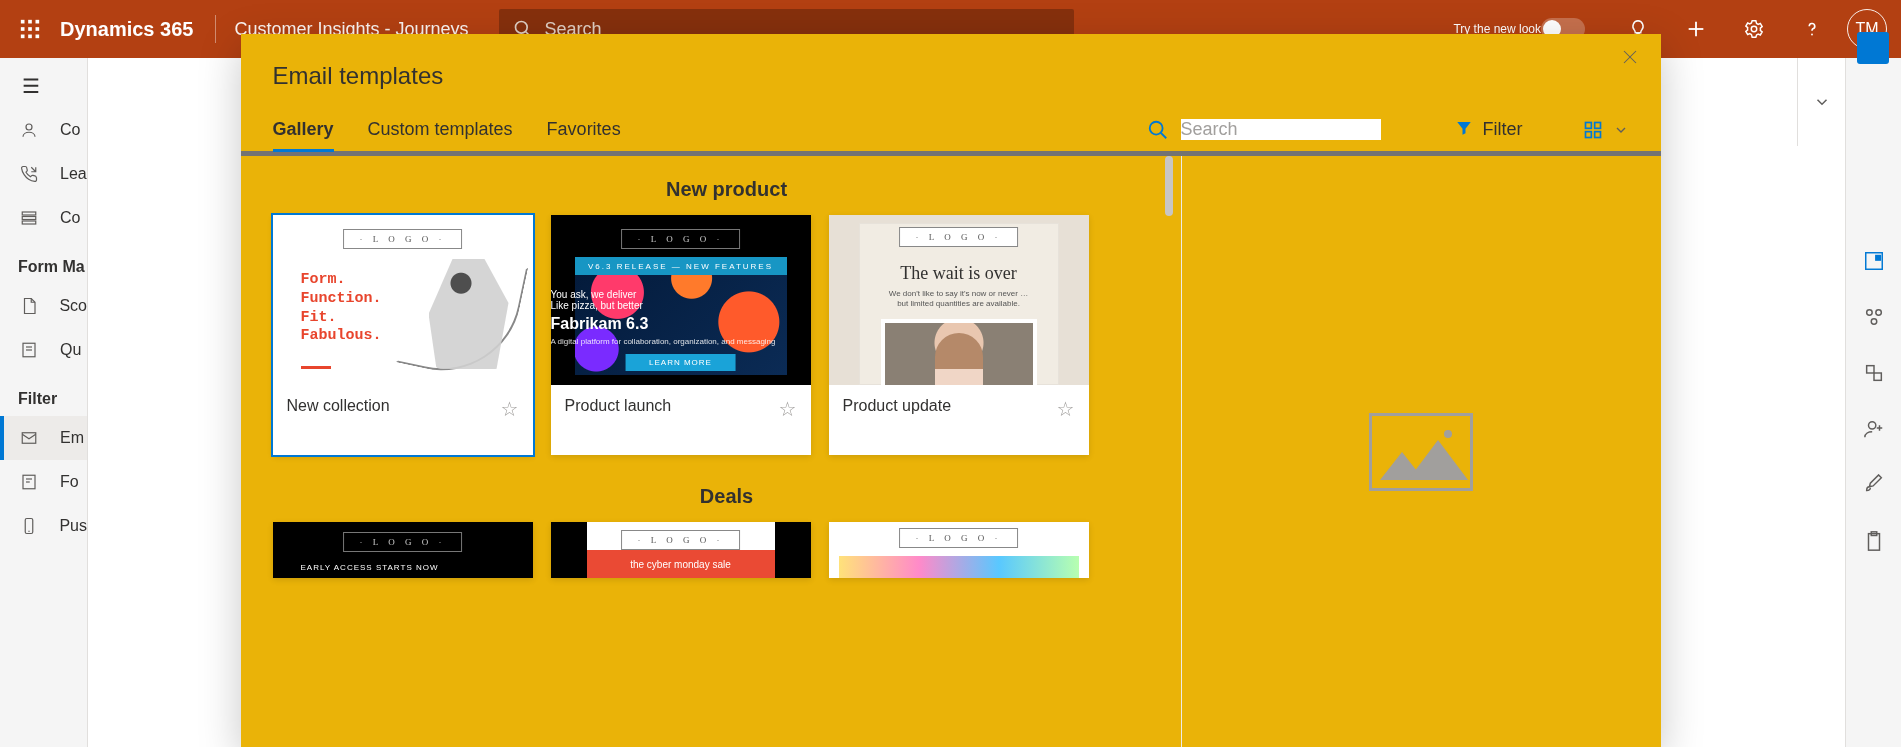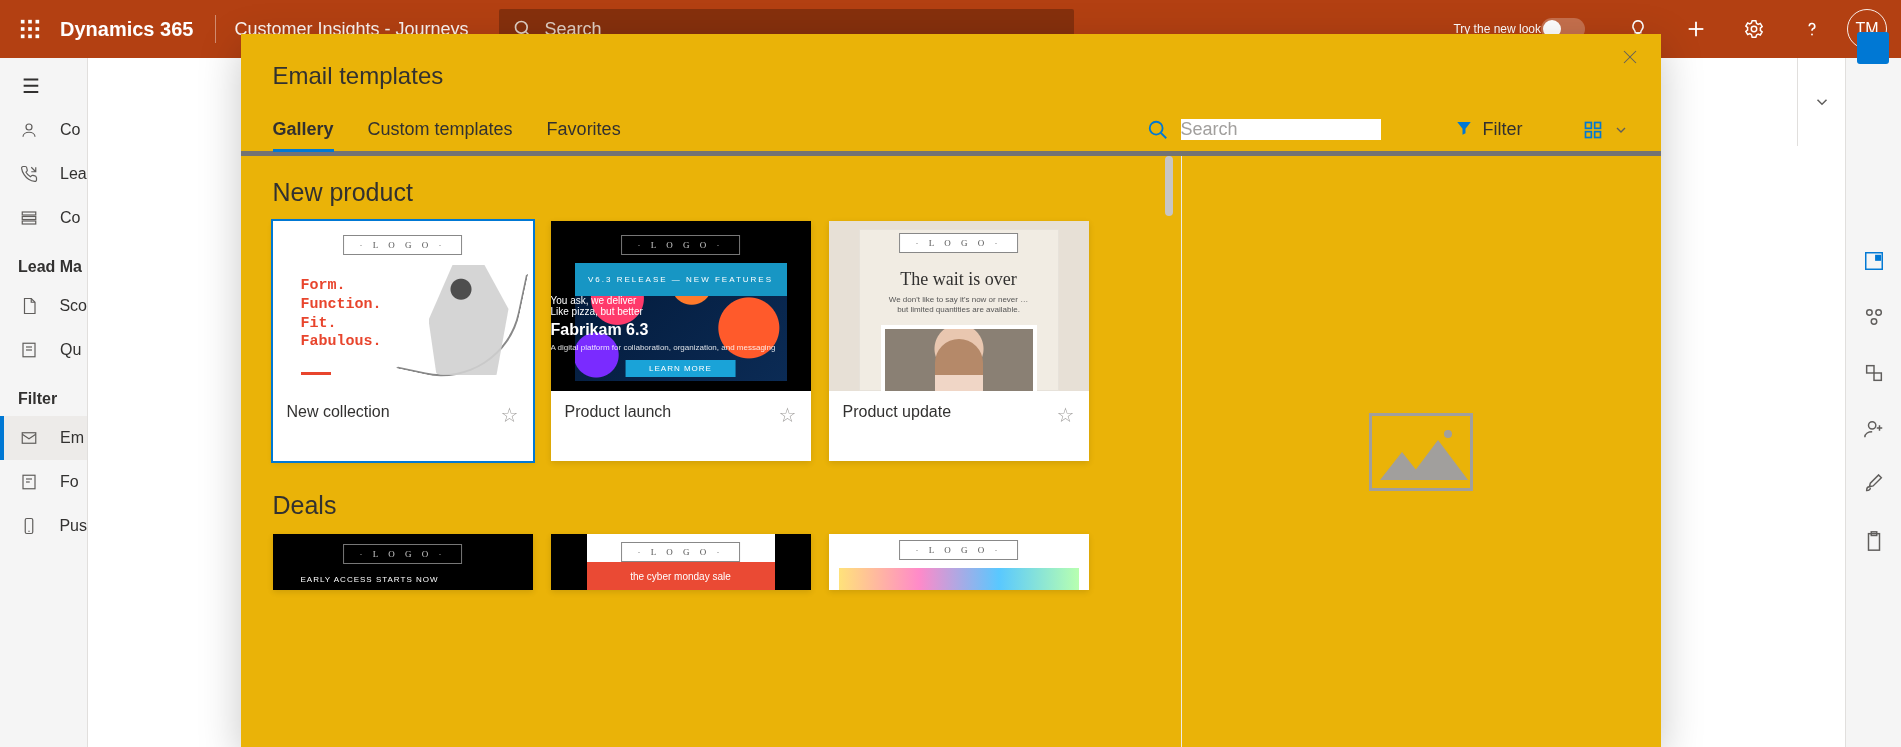--- a/index.html
+++ b/index.html
@@ -142,21 +142,21 @@
   .modal .filter-btn .funnel { color:#0078d4; font-size:18px;}
   .modal .view-btn { margin-left:26px; display:flex; align-items:center; gap:10px; color:#0078d4;}
   .modal .body { flex:1; display:flex; overflow:hidden;}
   .modal .gallery-pane {
     flex: 0 0 940px; padding: 22px 0 0 32px; overflow:hidden; position:relative;
   }
   .modal .preview-pane {
     flex:1; border-left:1px solid #edebe9;
     display:flex; align-items:center; justify-content:center;
   }
-  .modal .section-title { font-size:25px; font-weight:400; margin: 0 0 14px 0;}
+  .modal .section-title { font-size:20px; font-weight:700; margin: 0 0 14px 0; text-align: center;}
   .modal .cards { display:flex; gap:18px; }
   .card {
     width: 260px; background:#fff; box-shadow: 0 2px 6px rgba(0,0,0,0.12);
     display:flex; flex-direction:column; overflow:hidden;
   }
   .card.selected { outline: 2px solid #0078d4; outline-offset: 0; }
   .card .thumb { height: 170px; position:relative; overflow:hidden; }
   .card .meta { padding: 12px 14px 34px; display:flex; align-items:flex-start; justify-content:space-between; }
   .card .meta .name { font-size:16px; }
   .card .star { font-size:20px; color:#a19f9d; }
@@ -192,21 +192,21 @@
   .thumb.t2 .hero {
     position:absolute; left:24px; right:24px; top:42px; bottom:10px;
     background:
       radial-gradient(circle at 20% 30%, #ff3a6b 26px, transparent 27px),
       radial-gradient(circle at 55% 18%, #ff7a2b 20px, transparent 21px),
       radial-gradient(circle at 82% 55%, #ff5a2b 30px, transparent 31px),
       radial-gradient(circle at 10% 78%, #7a2bff 22px, transparent 23px),
       linear-gradient(135deg, #031a3a, #0b2b55);
   }
   .thumb.t2 .banner {
-    position:absolute; left:24px; right:24px; top:42px; height:33px;
+    position:absolute; left:24px; right:24px; top:42px; height:18px;
     background:#1796c4; color:#fff; font-size:8px; letter-spacing:2px;
     display:flex; align-items:center; justify-content:center;
   }
   .thumb.t2 .txt { position:absolute; left:0; right:0; top:74px; text-align:left; color:#fff;}
   .thumb.t2 .txt .l1 { font-size:10px; }
   .thumb.t2 .txt .l2 { font-size:10px; }
   .thumb.t2 .txt .h  { font-size:16px; font-weight:600; margin-top:4px;}
   .thumb.t2 .txt .l3 { font-size:8px; margin-top:4px; opacity:0.85;}
   .thumb.t2 .cta {
     position:absolute; left:50%; transform:translateX(-50%); bottom:14px;
@@ -360,21 +360,21 @@
   <div class="nav-item">
     <span class="nav-ico">
         <svg width="18" height="18" viewBox="0 0 24 24" fill="none" stroke="#605e5c" stroke-width="1.6">
           <rect x="3" y="4" width="18" height="4"></rect>
           <rect x="3" y="10" width="18" height="4"></rect>
           <rect x="3" y="16" width="18" height="4"></rect>
         </svg>
       </span>
     <span>Co</span>
   </div>
-  <div class="nav-section">Lead Ma</div>
+  <div class="nav-section">Form Ma</div>
   <div class="nav-item">
     <span class="nav-ico">
         <svg width="18" height="18" viewBox="0 0 24 24" fill="none" stroke="#605e5c" stroke-width="1.6">
           <path d="M6 2h9l5 5v15H6z"></path>
           <path d="M15 2v5h5"></path>
         </svg>
       </span>
     <span>Sco</span>
   </div>
   <div class="nav-item">

